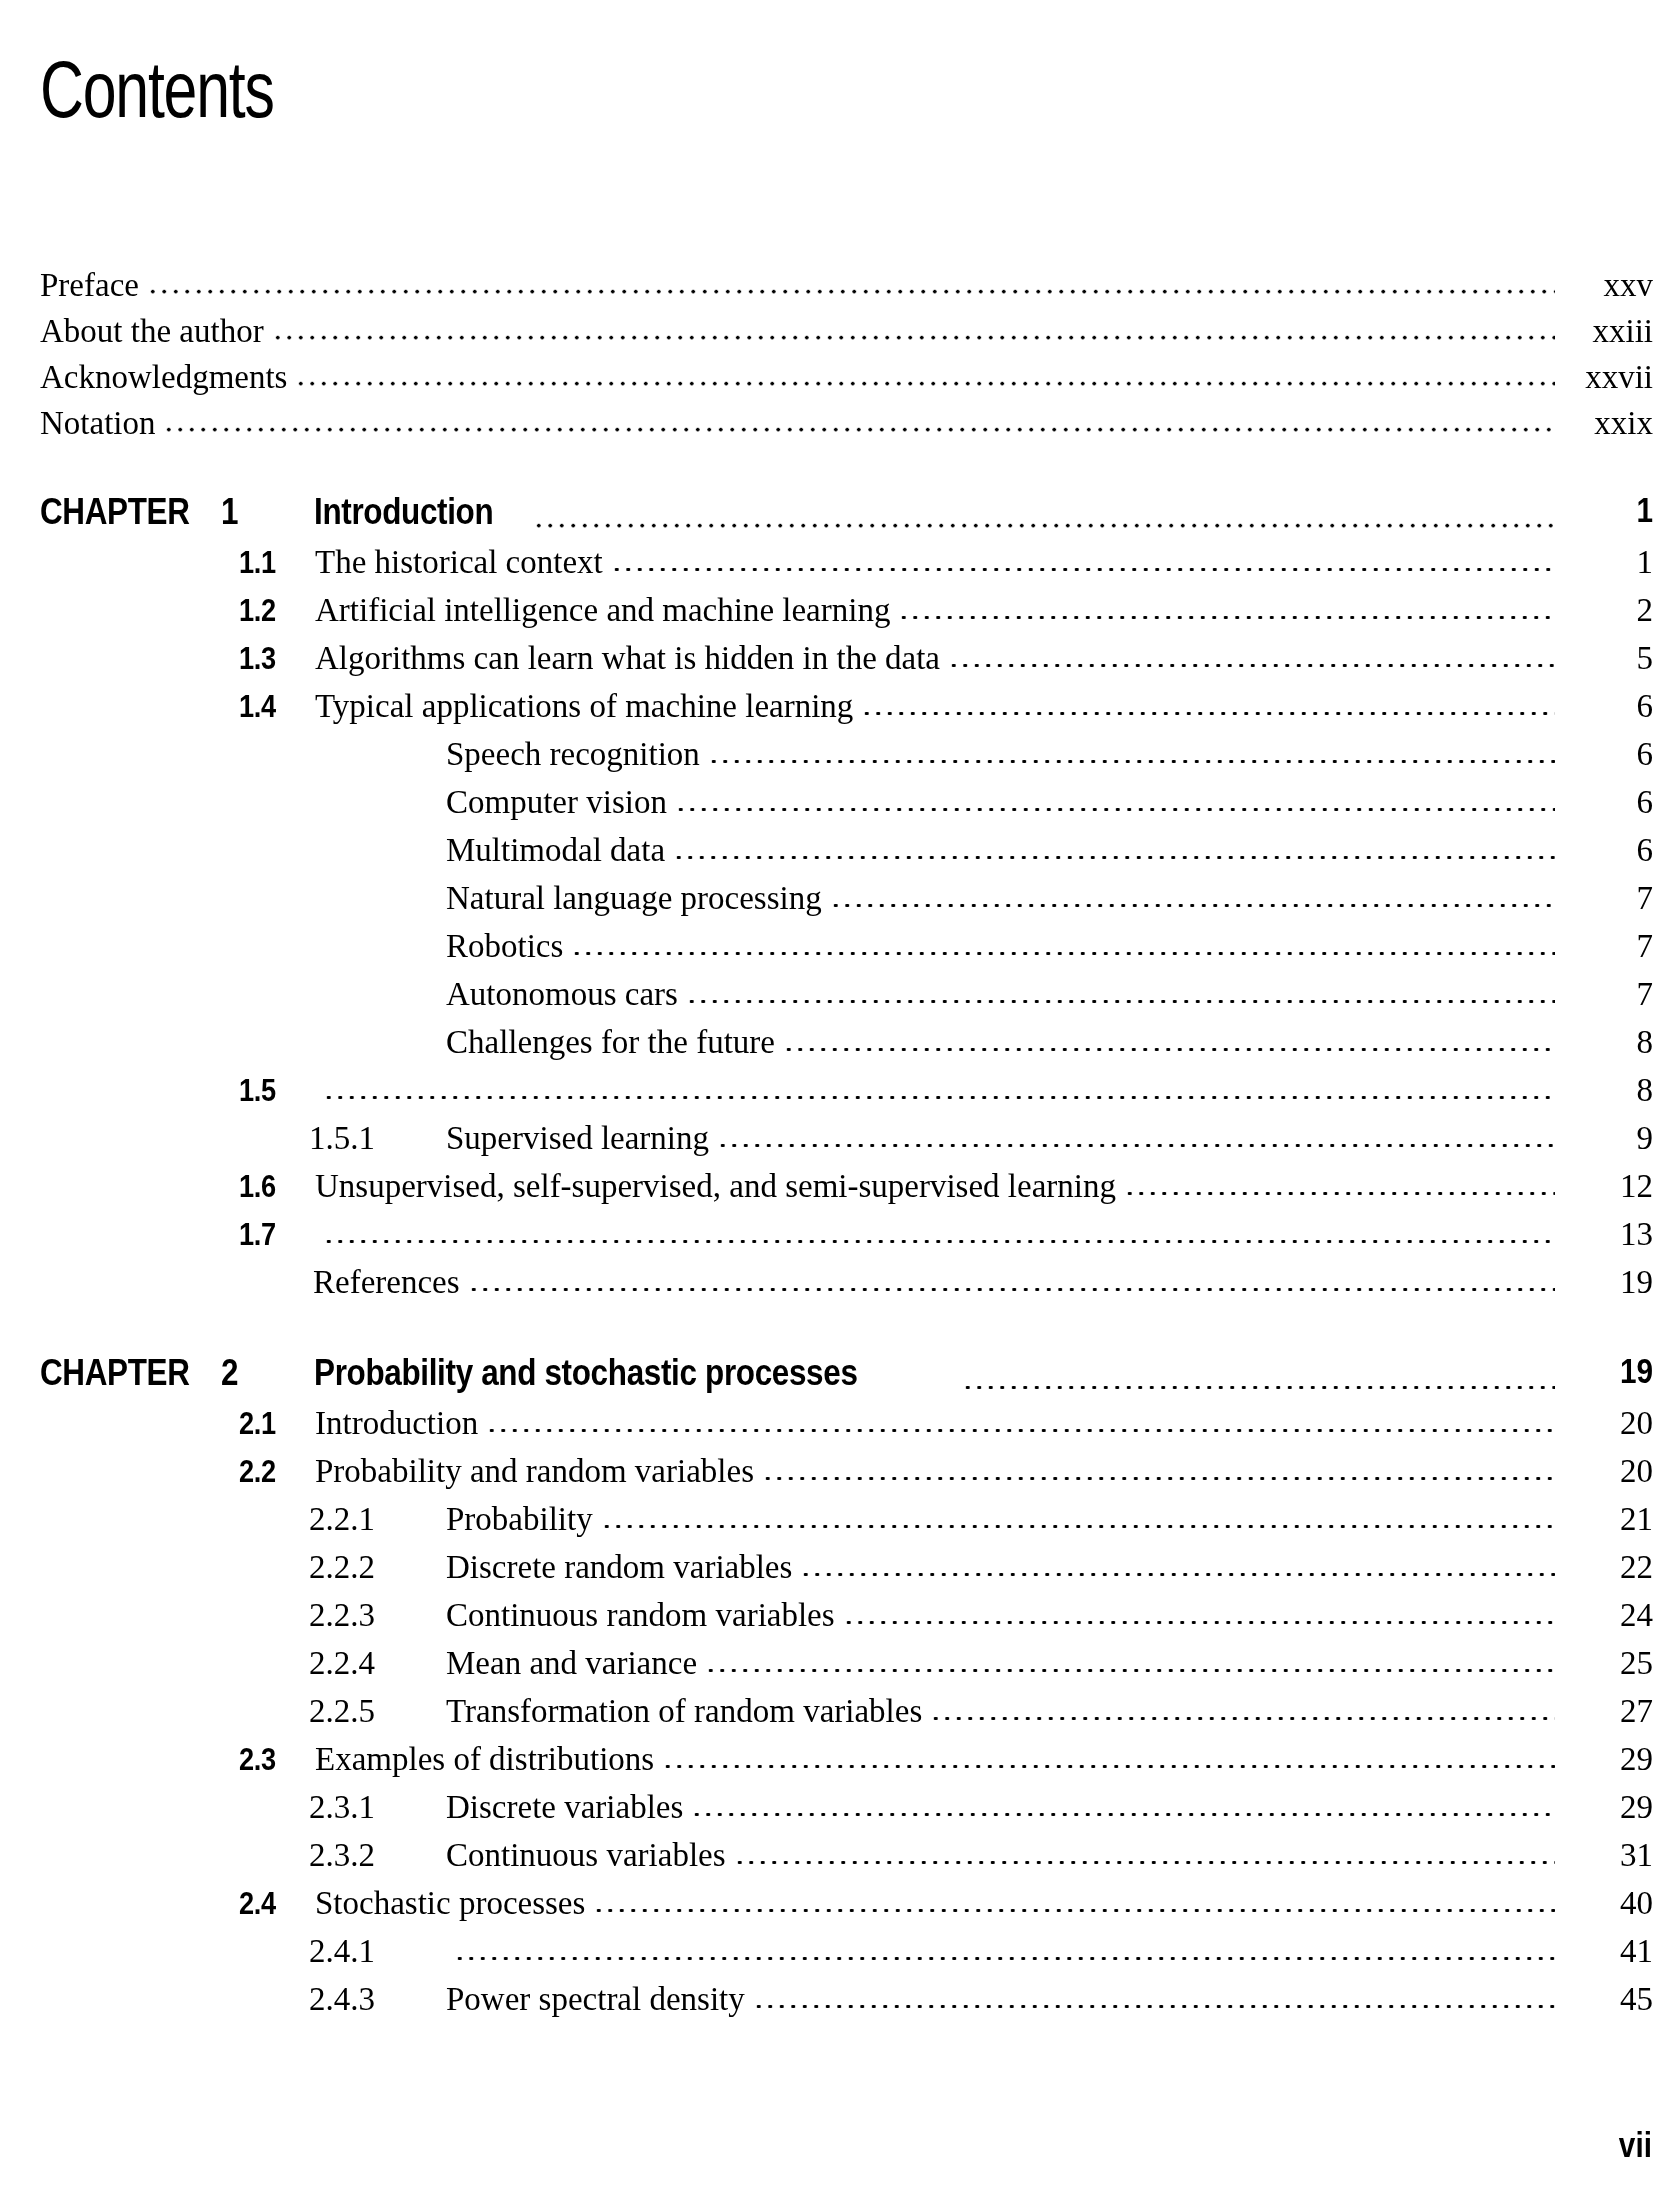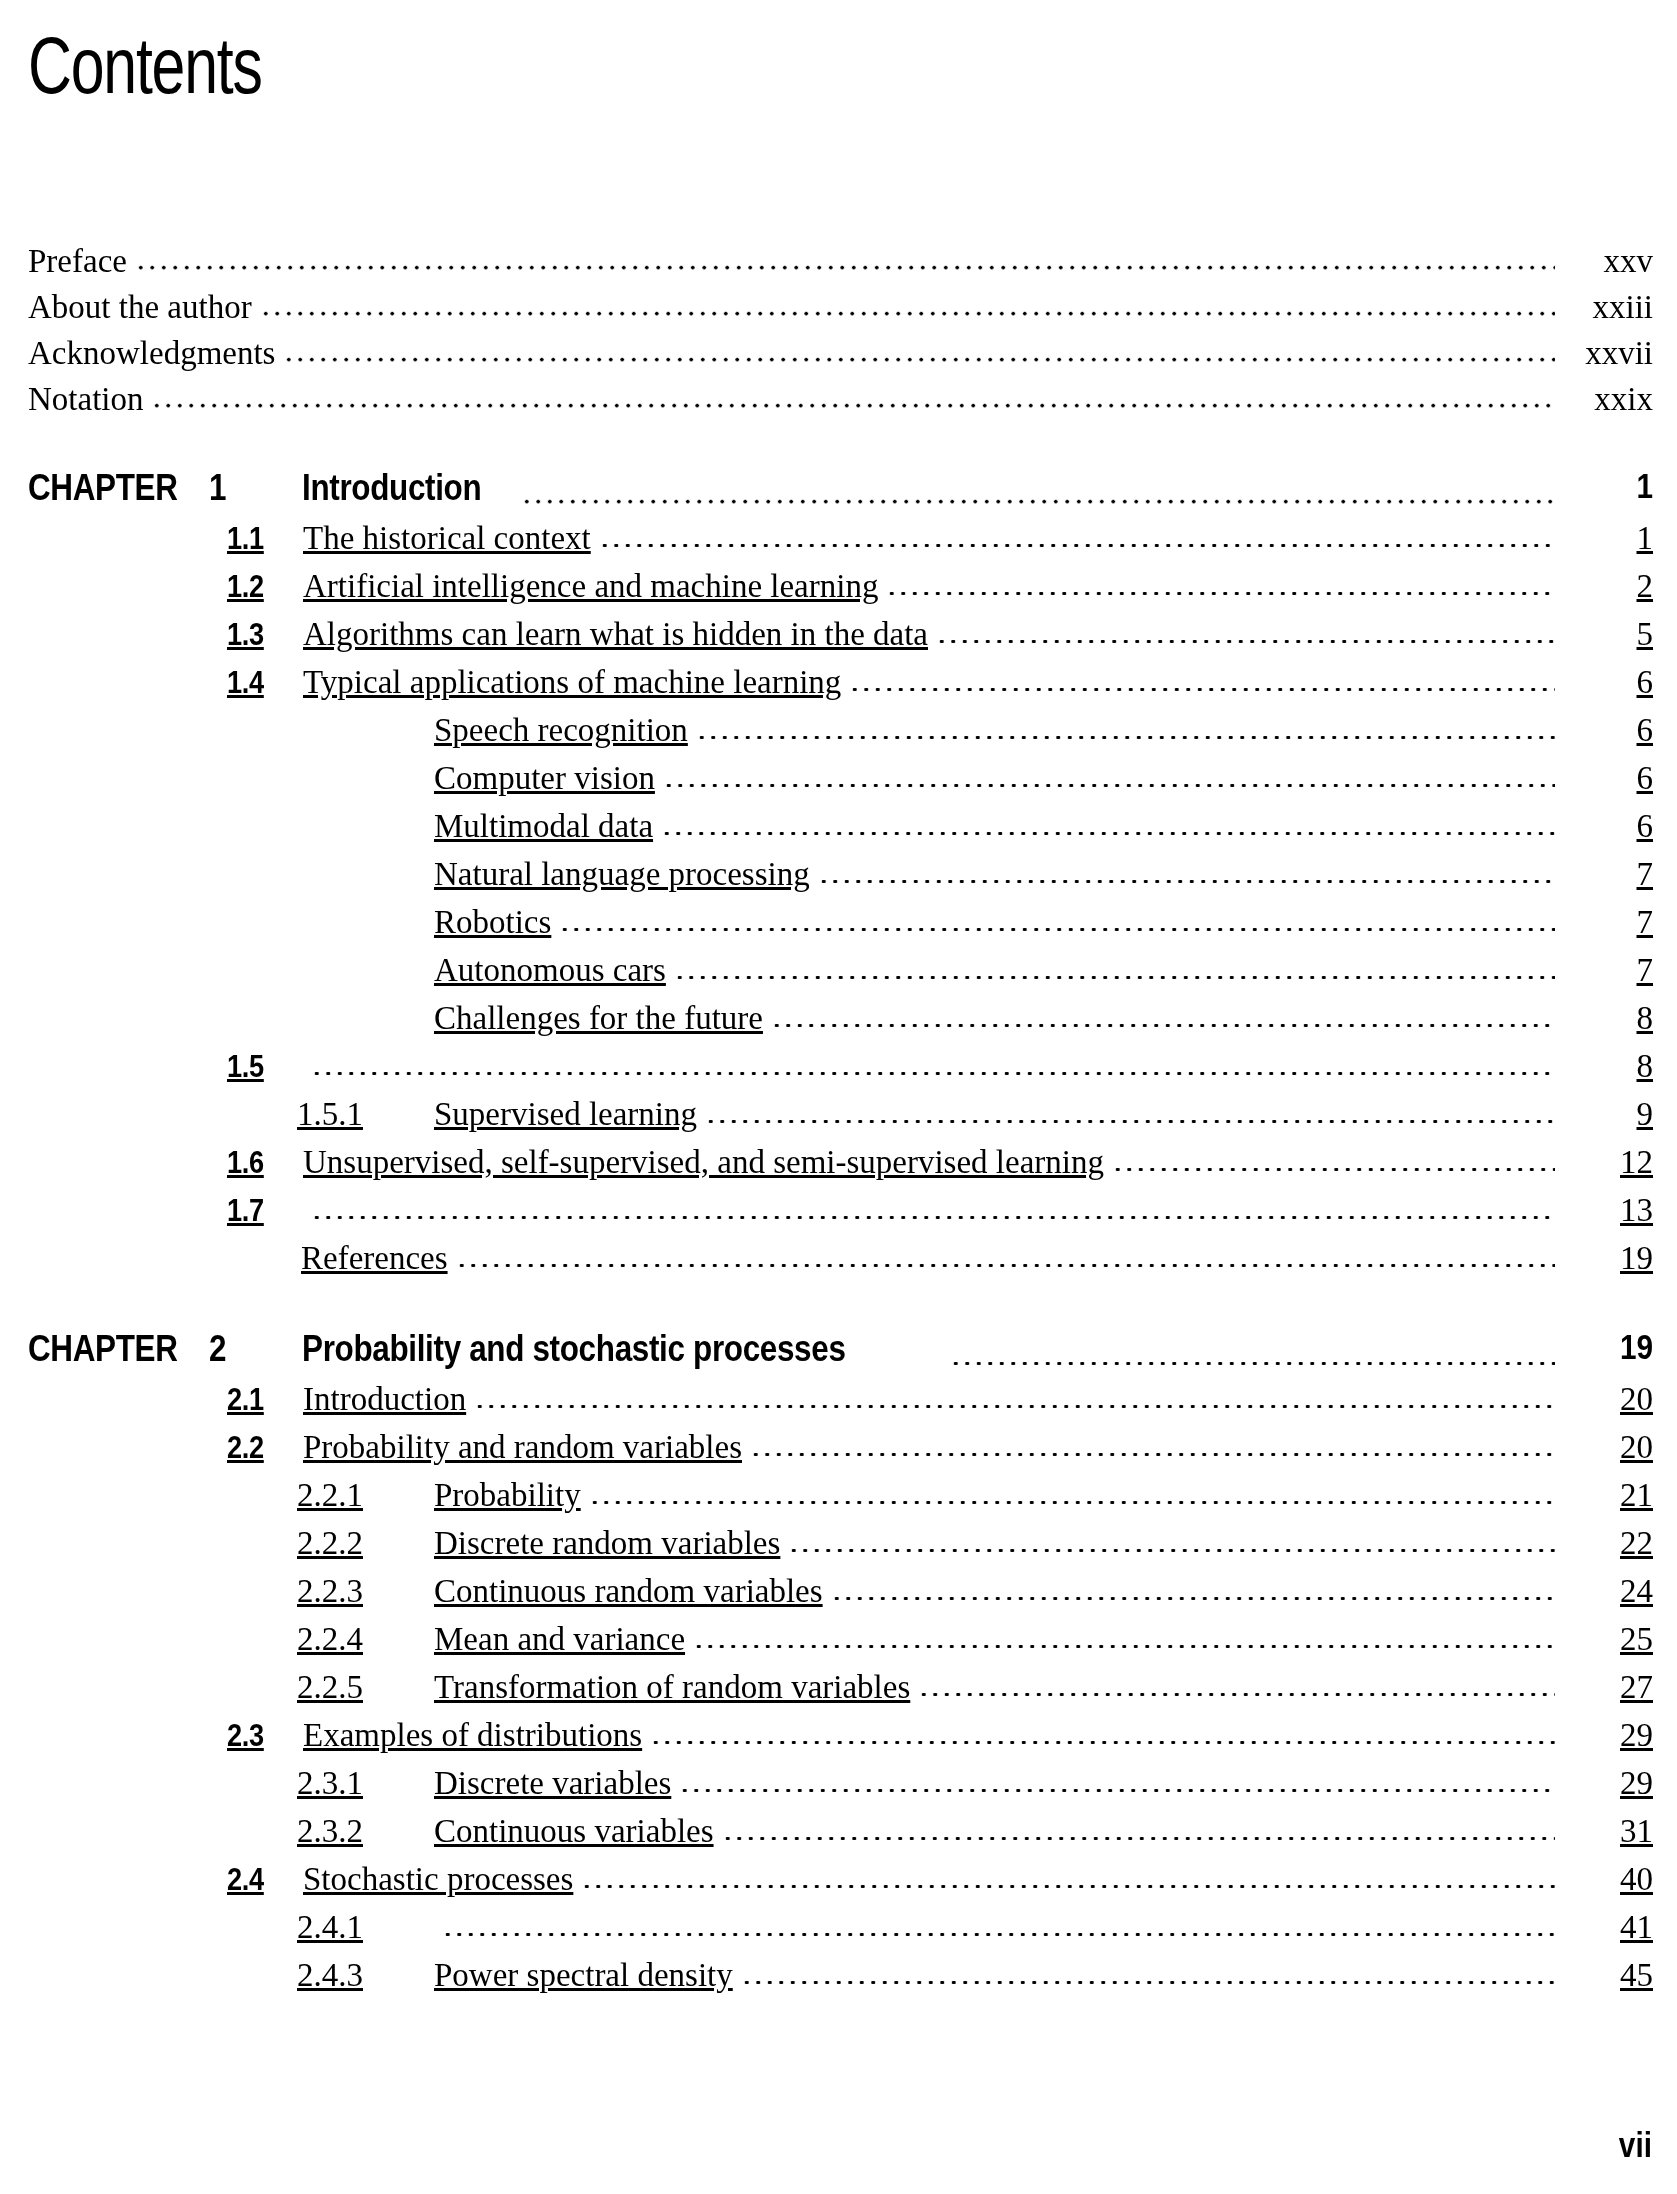--- a/index.html
+++ b/index.html
@@ -2,36 +2,36 @@
 <html style="font-size:12.7px"><head>
 <meta charset="utf-8">
 <style>
   html, body { margin: 0; padding: 0; }
   body {
     width: 1677px; height: 2194px;
     background: #ffffff; color: #000000;
     font-family: "Liberation Serif", serif;
     position: relative; overflow: hidden;
   }
-  .page-inner { padding: 8px 24px 0 28px; }
+  .page-inner { padding: 32px 24px 0 28px; margin-left: 12px; }
 
   
   h1.contents-title {
     font-family: "Liberation Sans", sans-serif;
     font-weight: 500;
     font-size: 80px; line-height: 1;
     letter-spacing: -1.6px;
     margin: 17.5px 0 0 0;
     transform: scaleX(0.76); transform-origin: left;
   }
 
   
   .row { display: flex; align-items: baseline; font-size: 33px; }
   .front-row { height: 46px; }
-  .entry-row { height: 48px; text-decoration: underline; }
+  .entry-row { height: 48px; }
 
   #front-matter { margin-top: 137px; }
 
   
   .leader {
     flex: 1 1 auto;
     height: 7.2px;
     margin: 0 9.5px 0 8px;
     background-image: radial-gradient(circle, #000 0 1.7px, rgba(0,0,0,0) 2px);
     background-size: 11.5px 7.2px;

